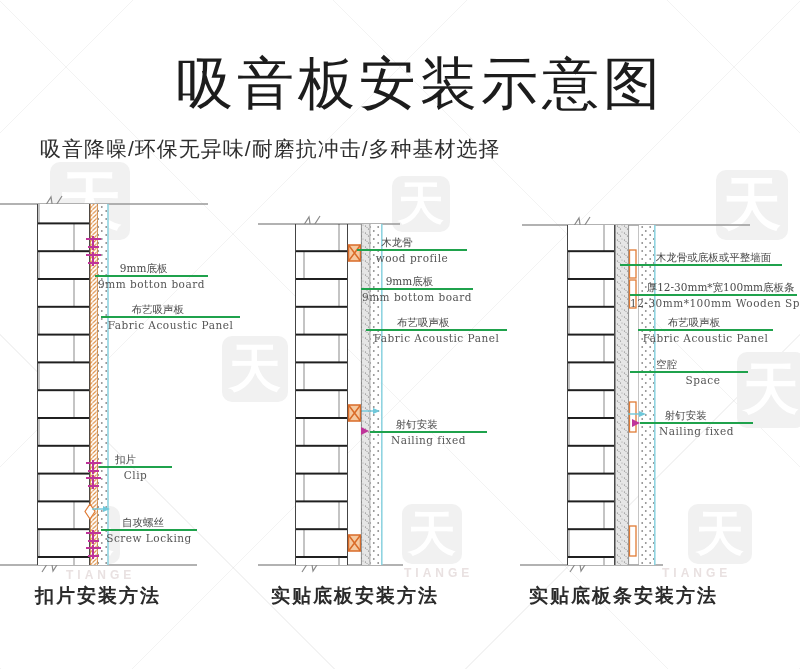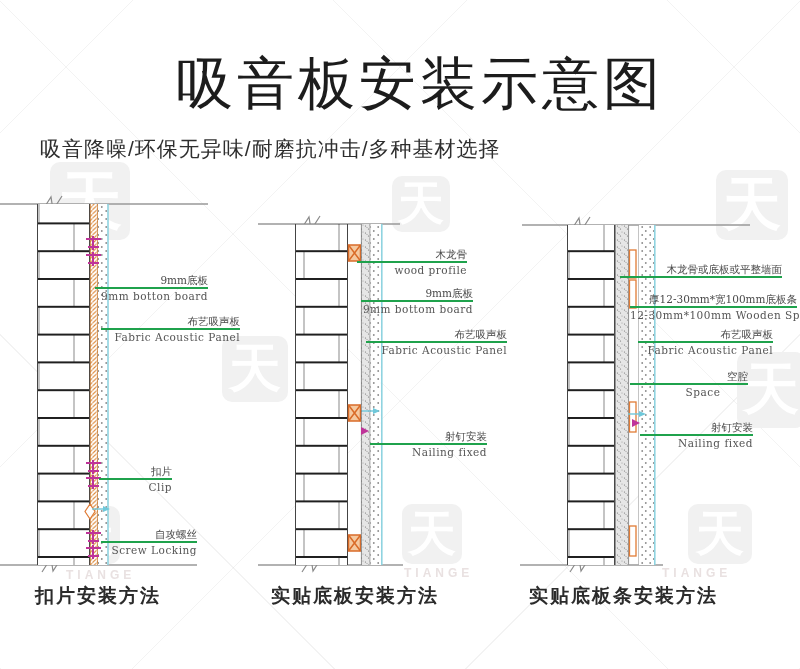--- a/index.html
+++ b/index.html
@@ -14,24 +14,24 @@
      display:flex;align-items:center;justify-content:center;color:#ffffff;font-weight:bold;}
   .wm-brand{position:absolute;color:#e9e1e1;font-weight:bold;font-size:12px;letter-spacing:4px;}
   
   .title{position:absolute;left:0;top:52px;width:800px;text-align:center;
      font-size:57px;line-height:62px;font-weight:500;color:#1c1c1c;letter-spacing:4px;white-space:nowrap;padding-left:20px;}
   .subtitle{position:absolute;left:0;top:136px;width:800px;
      font-size:21px;line-height:26px;font-weight:400;color:#2e2e2e;letter-spacing:1px;white-space:nowrap;padding-left:40px;}
   
   svg.diag{position:absolute;overflow:visible;}
   .lbl{position:absolute;color:#4a4a4a;font-family:"DejaVu Serif", serif;}
-  .lbl .zh{font-size:10.5px;line-height:12px;text-align:right;padding-left:22%;
-     white-space:nowrap;margin-bottom:1px;margin-top:12px;}
+  .lbl .zh{font-size:10.5px;line-height:12px;text-align:left;padding-left:22%;
+     white-space:nowrap;margin-bottom:1px;}
   .lbl .ln{height:0;border-top:2px solid #1fa24c;}
-  .lbl .en{font-size:10.5px;line-height:13px;text-align:right;white-space:nowrap;
+  .lbl .en{font-size:10.5px;line-height:13px;text-align:center;white-space:nowrap;
      margin-top:1px;letter-spacing:.5px;color:#555;}
   .caption{position:absolute;font-size:19px;font-weight:600;color:#2b2b2b;
      letter-spacing:2px;white-space:nowrap;}
 </style>
 </head>
 <body>
 
 <div class="page">
 
   <div class="wm-layer">

